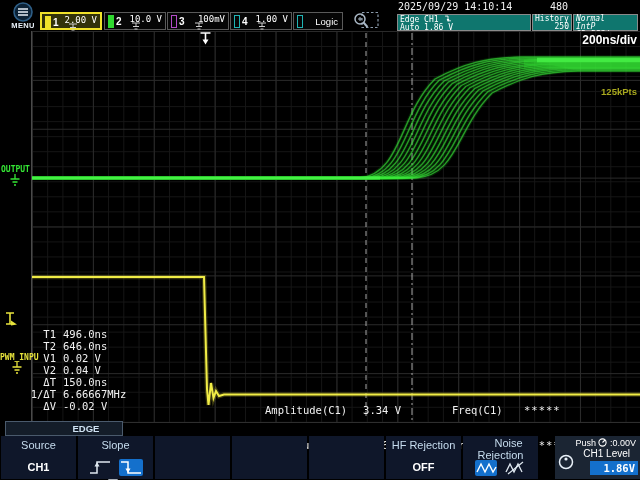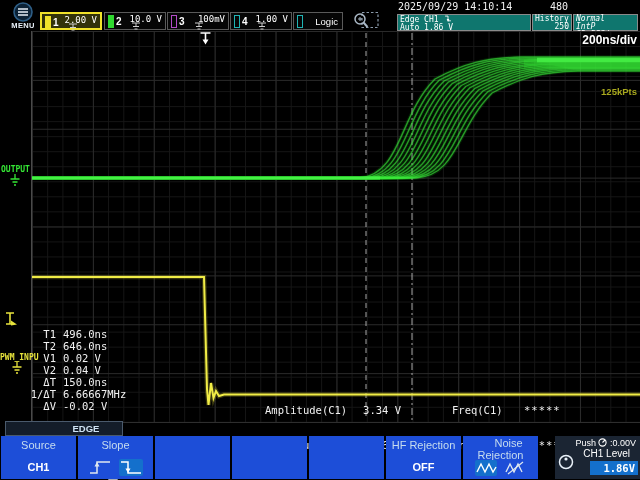--- a/index.html
+++ b/index.html
@@ -59,21 +59,21 @@
   #amp-block{left:265px;top:382px;}
   #amp-block .mlbl{display:inline-block;width:90px;}
   #amp-block .mval{display:inline-block;width:46px;text-align:right;}
   #freq-block{left:452px;top:382px;}
   #freq-block .mlbl{display:inline-block;width:56px;}
   #freq-block .mval{margin-left:16px;letter-spacing:1px;}
 
   
   #menu-tab{left:5px;top:421px;width:72px;height:13px;background:#141d29;border:1px solid #4a5a6c;
             text-align:center;font:bold 9.5px "Liberation Sans",sans-serif;color:#cfe2f2;line-height:13px;padding-left:44px;}
-  .mcol{top:436px;height:43px;background:#1d4ed8;box-sizing:border-box;}
+  .mcol{top:436px;height:43px;background:#0f172a;box-sizing:border-box;}
   .mcol .mhd{position:absolute;left:0;right:0;top:3px;text-align:center;
              font:11px "Liberation Sans",sans-serif;color:#c6dcee;}
   .mcol .mhd2{top:13px;}
   .mcol .mval{position:absolute;left:0;right:0;top:25px;text-align:center;
               font:bold 11px "Liberation Sans",sans-serif;color:#fff;}
   .iconrow{position:absolute;left:0;right:0;top:23px;text-align:center;}
   .sicon{display:inline-block;width:24px;height:17px;margin:0 1px;border-radius:2px;vertical-align:top;cursor:pointer;}
   .sicon.sel{background:#1470cc;}
   #level-panel{left:555px;width:85px;background:#1b2533;}
   #level-push{position:absolute;left:0;right:4px;top:2px;text-align:right;

